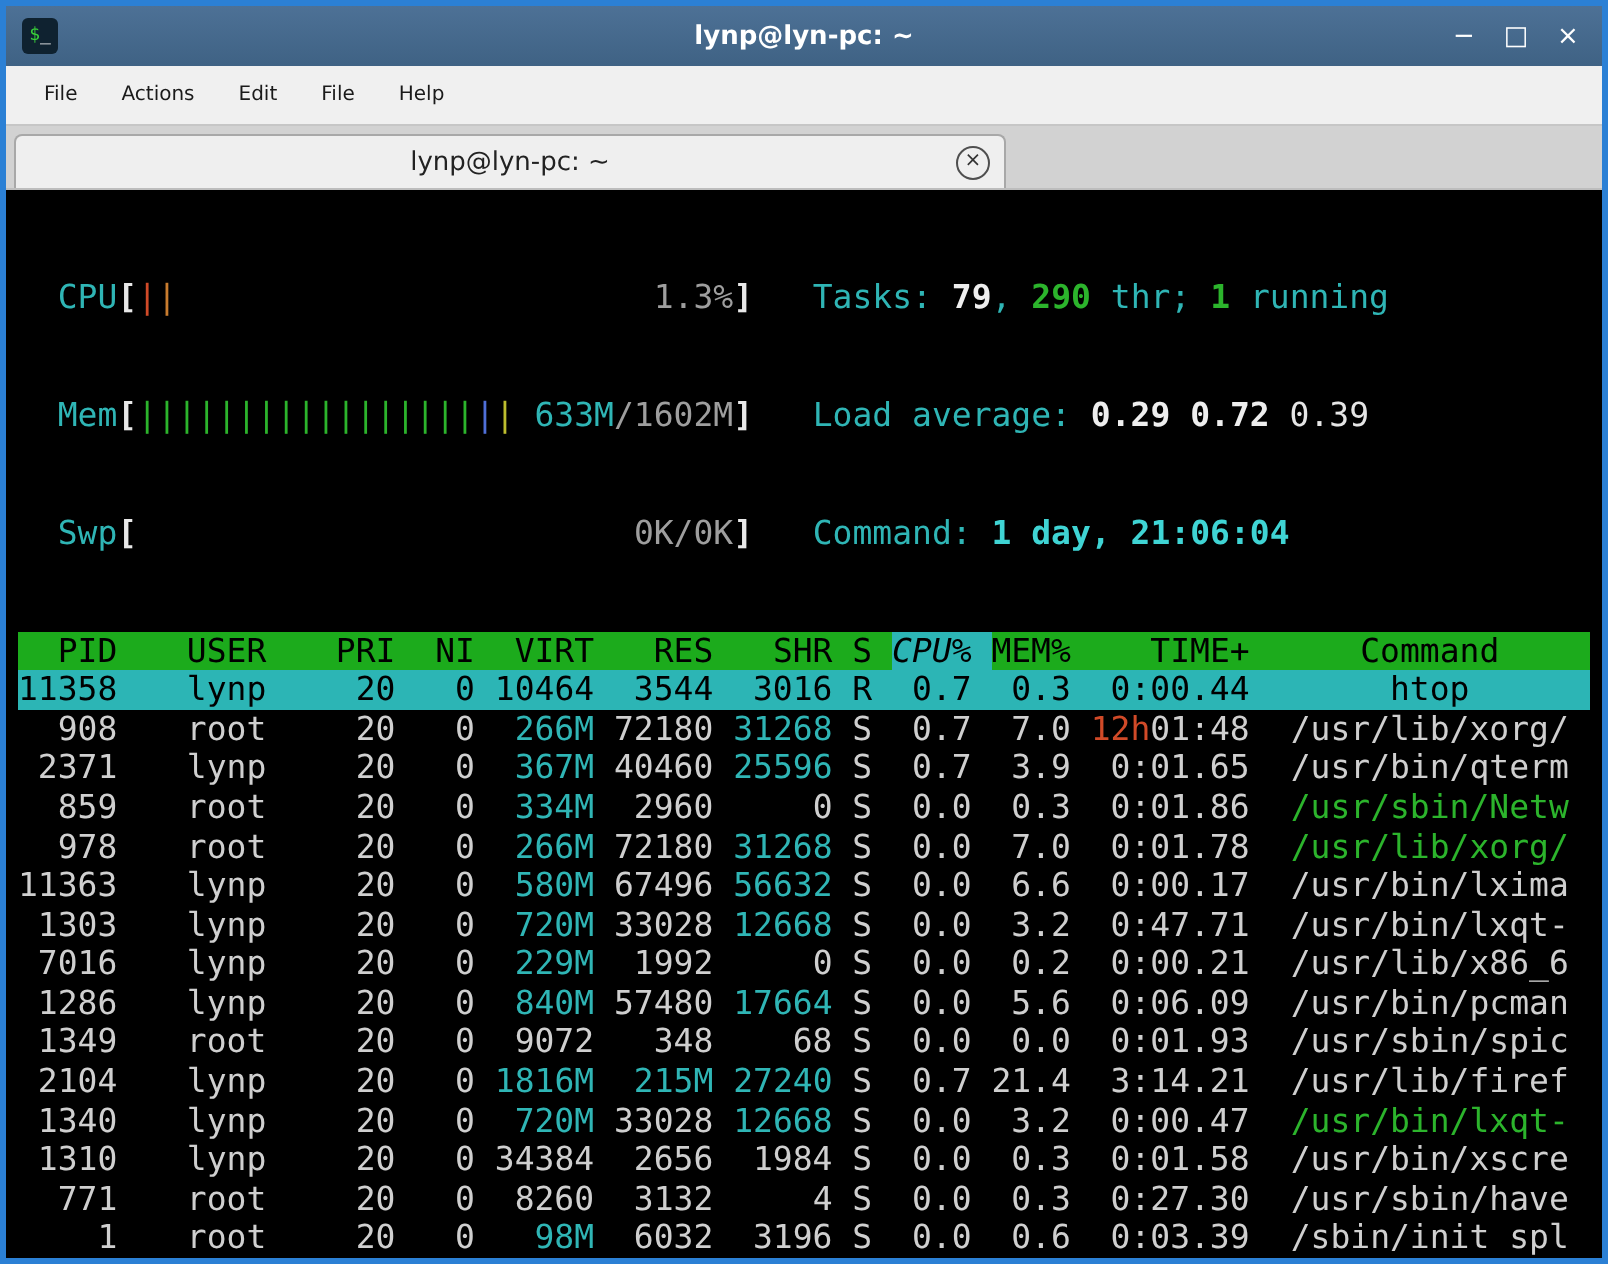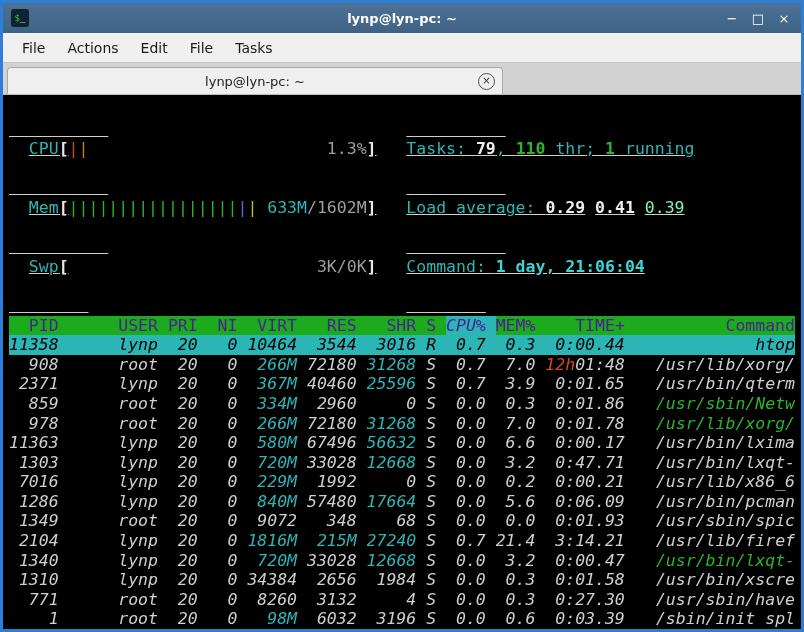--- a/index.html
+++ b/index.html
@@ -14,72 +14,72 @@
          font-weight:bold;font-size:13px;}
   .app-icon{margin-left:8px;width:18px;height:18px;background:#0f2230;border-radius:3px;z-index:1;
             display:flex;align-items:center;justify-content:center;
             font-family:"DejaVu Sans Mono",monospace;font-size:9px;}
   .ai-g{color:#3ad13a}.ai-w{color:#fff}
   .winbtns{margin-left:auto;margin-right:10px;display:flex;gap:12px;z-index:1;}
   .wbtn{color:#fff;font-size:13px;width:14px;text-align:center;line-height:1;}
 
   
   .menubar{flex:0 0 30px;background:var(--menubar-bg,#f0f0f0);border-bottom:1px solid #c6c6c6;
-           display:flex;align-items:center;padding-left:8px;font-size:14px;color:#1a1a1a;box-sizing:border-box;}
+           display:flex;align-items:center;padding-left:8px;font-size:10px;color:#1a1a1a;box-sizing:border-box;}
   .menu-item{padding:5px 11px;}
 
   
   .tabbar{flex:0 0 31px;background:var(--tabbar-bg,#d2d2d2);border-bottom:1px solid #bdbdbd;
           display:flex;align-items:flex-end;padding:4px 4px 0 4px;box-sizing:border-box;}
   .tab{width:494px;height:26px;background:var(--tab-bg,#efefef);border:1px solid #a8a8a8;border-bottom:none;
        border-radius:4px 4px 0 0;display:flex;align-items:center;justify-content:center;
        font-size:13px;color:#222;position:relative;}
   .tab-close{position:absolute;right:7px;width:15px;height:15px;border:1px solid #4f4f4f;border-radius:50%;
              display:flex;align-items:center;justify-content:center;font-size:10px;color:#333;line-height:1;}
 
   
   .terminal{flex:1;background:var(--term-bg,#000);color:var(--fg,#cfcfcf);
             font-family:"DejaVu Sans Mono",monospace;font-size:16.5px;line-height:19.6px;
             padding:5px 6px 4px 6px;display:flex;flex-direction:column;overflow:hidden;white-space:pre;}
   .cyan{color:var(--cyan,#2fb5b5)}
   .cyanb{color:var(--cyan-bright,#3fd4d4)}
   .green{color:var(--green,#2cb42c)}
   .red{color:var(--red,#d14a28)}
   .gray{color:var(--gray,#9e9e9e)}
-  .dimw{color:#86efac}
+  .dimw{color:#e5e5e5}
   .fgb{color:var(--bright,#eee)}
   .b{font-weight:bold}
 
-  .top{display:flex;text-decoration:underline;}
+  .top{display:flex;}
   .meters{width:37ch;}
   .mline{padding-left:2ch;height:19.6px;}
   .mlabel{color:var(--cyan,#2fb5b5)}
   .bracket{color:#e8e8e8;font-weight:bold}
   .minner{display:inline-block;vertical-align:top;width:30ch;height:19.6px;position:relative;}
   .mbars{position:absolute;left:0;top:0;}
   .mtext{position:absolute;right:0;top:0;}
   .bar-red{color:var(--red,#d14a28)}
   .bar-orange{color:var(--orange,#c97c2e)}
   .bar-green{color:var(--green,#2cb42c)}
   .bar-blue{color:var(--blue,#4f6fd8)}
   .bar-yellow{color:var(--yellow,#bdbd2e)}
   .stats{margin-left:3ch;}
   .stats .line{height:19.6px;}
   .ld{margin-right:1ch;}
   .blank{height:19.6px;}
 
-  .thead{display:flex;background:var(--header-bg,#1cab1c);color:#4c1d95;}
+  .thead{display:flex;background:var(--header-bg,#1cab1c);color:#000000;}
   .c{box-sizing:border-box;flex:0 0 auto;padding-right:1ch;text-align:right;overflow:hidden;white-space:pre;}
-  .c.left{text-align:right}
+  .c.left{text-align:center}
   .c.pid{width:6ch}.c.user{width:10ch}.c.pri{width:4ch}.c.ni{width:4ch}
   .c.virt{width:6ch}.c.res{width:6ch}.c.shr{width:6ch}.c.s{width:2ch}
   .c.cpu{width:5ch}.c.mem{width:5ch}.c.time{width:9ch}
   .c.cmd{flex:1 1 auto;padding-right:0}
   .sortcol{background:var(--sel-bg,#2cb5b5);font-style:italic;}
-  .prow{display:flex;height:19.6px;font-style:italic;}
+  .prow{display:flex;height:19.6px;}
   .prow.selected{background:var(--sel-bg,#2cb5b5);}
   .prow.selected .c,.prow.selected .c span{color:#000 !important;}
 
   .spacer{flex:1}
 </style>
 </head>
 <body>
 
 <div class="screen">
   <div class="window">
@@ -95,41 +95,41 @@
         <span class="wbtn">□</span>
         <span class="wbtn">×</span>
       </span>
     </div>
 
     <div class="menubar">
       <span class="menu-item">File</span>
       <span class="menu-item">Actions</span>
       <span class="menu-item">Edit</span>
       <span class="menu-item">File</span>
-      <span class="menu-item">Tasks</span>
+      <span class="menu-item">Help</span>
     </div>
 
     <div class="tabbar">
       <div class="tab">
         <span class="tab-title">lynp@lyn-pc: ~</span>
         <span class="tab-close">×</span>
       </div>
     </div>
 
     <div class="terminal">
 
       <div class="top">
         <div class="meters">
           <div class="mline"><span class="mlabel">CPU</span><span class="bracket">[</span><span class="minner"><span class="mbars" id="cpu-bars"><span class="bar-red">|</span><span class="bar-orange">|</span></span><span class="mtext gray">1.3%</span></span><span class="bracket">]</span></div>
           <div class="mline"><span class="mlabel">Mem</span><span class="bracket">[</span><span class="minner"><span class="mbars" id="mem-bars"><span class="bar-green">|||||||||||||||||</span><span class="bar-blue">|</span><span class="bar-yellow">|</span></span><span class="mtext"><span class="cyan">633M</span><span class="gray">/1602M</span></span></span><span class="bracket">]</span></div>
-          <div class="mline"><span class="mlabel">Swp</span><span class="bracket">[</span><span class="minner"><span class="mbars" id="swp-bars"></span><span class="mtext gray">3K/0K</span></span><span class="bracket">]</span></div>
+          <div class="mline"><span class="mlabel">Swp</span><span class="bracket">[</span><span class="minner"><span class="mbars" id="swp-bars"></span><span class="mtext gray">0K/0K</span></span><span class="bracket">]</span></div>
         </div>
         <div class="stats">
-          <div class="line"><span class="cyan">Tasks: </span><span class="fgb b">79</span><span class="cyan">, </span><span class="green b">110</span><span class="cyan"> thr</span><span class="cyan">; </span><span class="green b">1</span><span class="cyan"> running</span></div>
-          <div class="line"><span class="cyan">Load average: </span><span class="fgb b ld">0.29</span><span class="fgb b ld">0.41</span><span class="dimw">0.39</span></div>
+          <div class="line"><span class="cyan">Tasks: </span><span class="fgb b">79</span><span class="cyan">, </span><span class="green b">290</span><span class="cyan"> thr</span><span class="cyan">; </span><span class="green b">1</span><span class="cyan"> running</span></div>
+          <div class="line"><span class="cyan">Load average: </span><span class="fgb b ld">0.29</span><span class="fgb b ld">0.72</span><span class="dimw">0.39</span></div>
           <div class="line"><span class="cyan">Command: </span><span class="cyanb b">1 day, 21:06:04</span></div>
         </div>
       </div>
 
       <div class="blank"></div>
 
       <div class="thead" id="thead"><span class="c pid">PID</span><span class="c user left">USER</span><span class="c pri">PRI</span><span class="c ni">NI</span><span class="c virt">VIRT</span><span class="c res">RES</span><span class="c shr">SHR</span><span class="c s left">S</span><span class="c cpu sortcol">CPU%</span><span class="c mem">MEM%</span><span class="c time">TIME+</span><span class="c cmd left">Command</span></div>
       <div class="rows" id="rows"><div class="prow selected"><span class="c pid">11358</span><span class="c user left">lynp</span><span class="c pri">20</span><span class="c ni">0</span><span class="c virt">10464</span><span class="c res">3544</span><span class="c shr">3016</span><span class="c s left">R</span><span class="c cpu">0.7</span><span class="c mem">0.3</span><span class="c time">0:00.44</span><span class="c cmd left">htop</span></div><div class="prow"><span class="c pid">908</span><span class="c user left">root</span><span class="c pri">20</span><span class="c ni">0</span><span class="c virt cyan">266M</span><span class="c res">72180</span><span class="c shr cyan">31268</span><span class="c s left">S</span><span class="c cpu">0.7</span><span class="c mem">7.0</span><span class="c time"><span class="red">12h</span><span>01:48</span></span><span class="c cmd left">/usr/lib/xorg/</span></div><div class="prow"><span class="c pid">2371</span><span class="c user left">lynp</span><span class="c pri">20</span><span class="c ni">0</span><span class="c virt cyan">367M</span><span class="c res">40460</span><span class="c shr cyan">25596</span><span class="c s left">S</span><span class="c cpu">0.7</span><span class="c mem">3.9</span><span class="c time">0:01.65</span><span class="c cmd left">/usr/bin/qterm</span></div><div class="prow"><span class="c pid">859</span><span class="c user left">root</span><span class="c pri">20</span><span class="c ni">0</span><span class="c virt cyan">334M</span><span class="c res">2960</span><span class="c shr">0</span><span class="c s left">S</span><span class="c cpu">0.0</span><span class="c mem">0.3</span><span class="c time">0:01.86</span><span class="c cmd left green">/usr/sbin/Netw</span></div><div class="prow"><span class="c pid">978</span><span class="c user left">root</span><span class="c pri">20</span><span class="c ni">0</span><span class="c virt cyan">266M</span><span class="c res">72180</span><span class="c shr cyan">31268</span><span class="c s left">S</span><span class="c cpu">0.0</span><span class="c mem">7.0</span><span class="c time">0:01.78</span><span class="c cmd left green">/usr/lib/xorg/</span></div><div class="prow"><span class="c pid">11363</span><span class="c user left">lynp</span><span class="c pri">20</span><span class="c ni">0</span><span class="c virt cyan">580M</span><span class="c res">67496</span><span class="c shr cyan">56632</span><span class="c s left">S</span><span class="c cpu">0.0</span><span class="c mem">6.6</span><span class="c time">0:00.17</span><span class="c cmd left">/usr/bin/lxima</span></div><div class="prow"><span class="c pid">1303</span><span class="c user left">lynp</span><span class="c pri">20</span><span class="c ni">0</span><span class="c virt cyan">720M</span><span class="c res">33028</span><span class="c shr cyan">12668</span><span class="c s left">S</span><span class="c cpu">0.0</span><span class="c mem">3.2</span><span class="c time">0:47.71</span><span class="c cmd left">/usr/bin/lxqt-</span></div><div class="prow"><span class="c pid">7016</span><span class="c user left">lynp</span><span class="c pri">20</span><span class="c ni">0</span><span class="c virt cyan">229M</span><span class="c res">1992</span><span class="c shr">0</span><span class="c s left">S</span><span class="c cpu">0.0</span><span class="c mem">0.2</span><span class="c time">0:00.21</span><span class="c cmd left">/usr/lib/x86_6</span></div><div class="prow"><span class="c pid">1286</span><span class="c user left">lynp</span><span class="c pri">20</span><span class="c ni">0</span><span class="c virt cyan">840M</span><span class="c res">57480</span><span class="c shr cyan">17664</span><span class="c s left">S</span><span class="c cpu">0.0</span><span class="c mem">5.6</span><span class="c time">0:06.09</span><span class="c cmd left">/usr/bin/pcman</span></div><div class="prow"><span class="c pid">1349</span><span class="c user left">root</span><span class="c pri">20</span><span class="c ni">0</span><span class="c virt">9072</span><span class="c res">348</span><span class="c shr">68</span><span class="c s left">S</span><span class="c cpu">0.0</span><span class="c mem">0.0</span><span class="c time">0:01.93</span><span class="c cmd left">/usr/sbin/spic</span></div><div class="prow"><span class="c pid">2104</span><span class="c user left">lynp</span><span class="c pri">20</span><span class="c ni">0</span><span class="c virt cyan">1816M</span><span class="c res cyan">215M</span><span class="c shr cyan">27240</span><span class="c s left">S</span><span class="c cpu">0.7</span><span class="c mem">21.4</span><span class="c time">3:14.21</span><span class="c cmd left">/usr/lib/firef</span></div><div class="prow"><span class="c pid">1340</span><span class="c user left">lynp</span><span class="c pri">20</span><span class="c ni">0</span><span class="c virt cyan">720M</span><span class="c res">33028</span><span class="c shr cyan">12668</span><span class="c s left">S</span><span class="c cpu">0.0</span><span class="c mem">3.2</span><span class="c time">0:00.47</span><span class="c cmd left green">/usr/bin/lxqt-</span></div><div class="prow"><span class="c pid">1310</span><span class="c user left">lynp</span><span class="c pri">20</span><span class="c ni">0</span><span class="c virt">34384</span><span class="c res">2656</span><span class="c shr">1984</span><span class="c s left">S</span><span class="c cpu">0.0</span><span class="c mem">0.3</span><span class="c time">0:01.58</span><span class="c cmd left">/usr/bin/xscre</span></div><div class="prow"><span class="c pid">771</span><span class="c user left">root</span><span class="c pri">20</span><span class="c ni">0</span><span class="c virt">8260</span><span class="c res">3132</span><span class="c shr">4</span><span class="c s left">S</span><span class="c cpu">0.0</span><span class="c mem">0.3</span><span class="c time">0:27.30</span><span class="c cmd left">/usr/sbin/have</span></div><div class="prow"><span class="c pid">1</span><span class="c user left">root</span><span class="c pri">20</span><span class="c ni">0</span><span class="c virt cyan">98M</span><span class="c res">6032</span><span class="c shr">3196</span><span class="c s left">S</span><span class="c cpu">0.0</span><span class="c mem">0.6</span><span class="c time">0:03.39</span><span class="c cmd left">/sbin/init spl</span></div></div>
 
       <div class="spacer"></div>

